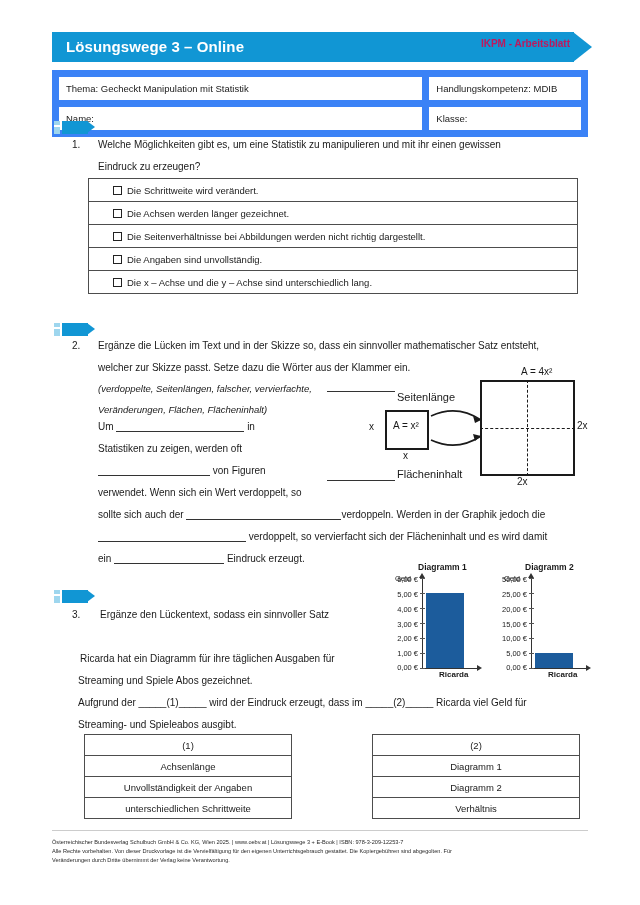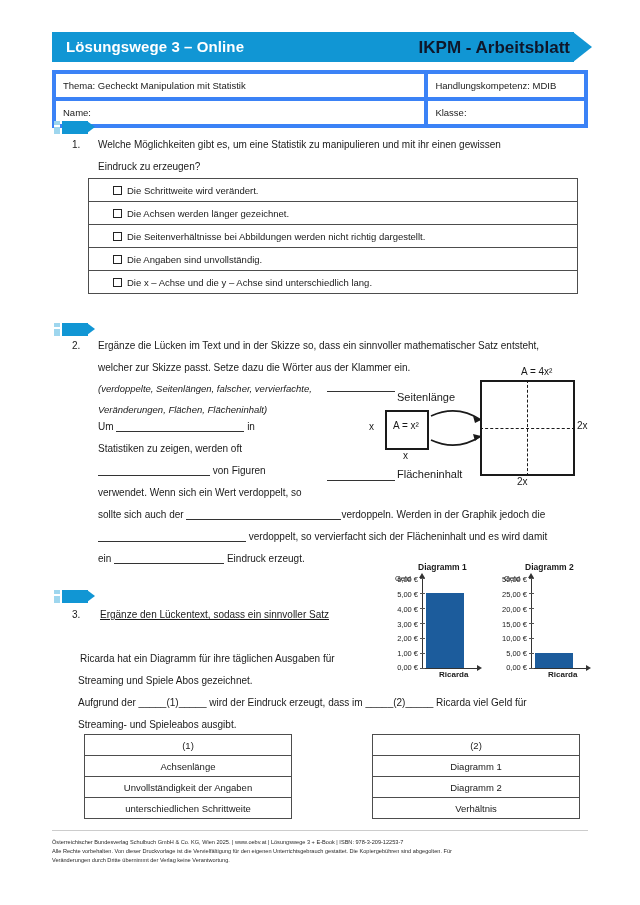--- a/index.html
+++ b/index.html
@@ -52,37 +52,37 @@
     font-size: 15px;
     font-weight: bold;
     color: #ffffff;
     letter-spacing: 0.1px;
     white-space: nowrap;
   }
   .banner-right {
     position: absolute;
     right: 22px;
     top: 6px;
-    font-size: 17px;
+    font-size: 10px;
     font-weight: bold;
-    color: #0f172a;
+    color: #be185d;
     white-space: nowrap;
   }
 
   
   .meta-table {
     position: absolute;
     left: 52px;
     top: 70px;
     width: 536px;
     border-collapse: collapse;
     font-size: 9.5px;
   }
   .meta-table td {
-    border: 4px solid #3b82f6;
+    border: 7px solid #3b82f6;
     padding: 5px 7px;
     height: 13px;
     vertical-align: middle;
   }
   .meta-left { width: 70%; }
   .meta-right { width: 30%; }
 
   
   .marker {
     position: absolute;
@@ -444,21 +444,21 @@
     <div class="fig-label" style="left:192px; top:108px; font-size:10px;">2x</div>
   </div>
 
   <div class="marker" style="left:54px; top:590px;">
     <div class="sq"></div>
     <div class="tab"></div>
     <div class="tip"></div>
   </div>
 
   <div class="q-num" style="left:72px; top:604px;">3.</div>
-  <div class="q-text" style="left:100px; top:604px;text-decoration:underline;">Ergänze den Lückentext, sodass ein sinnvoller Satz</div>
+  <div class="q-text" style="left:100px; top:604px;">Ergänze den Lückentext, sodass ein sinnvoller Satz</div>
   <div class="q-text" style="left:80px; top:648px;">Ricarda hat ein Diagramm für ihre täglichen Ausgaben für</div>
   <div class="q-text" style="left:78px; top:670px;">Streaming und Spiele Abos gezeichnet.</div>
   <div class="q-text" style="left:78px; top:692px;">
     <span>Aufgrund der</span>
     <span>_____(1)_____</span>
     <span>wird der Eindruck erzeugt, dass im</span>
     <span>_____(2)_____</span>
     <span>Ricarda viel Geld für</span>
   </div>
   <div class="q-text" style="left:78px; top:714px;">Streaming- und Spieleabos ausgibt.</div>

